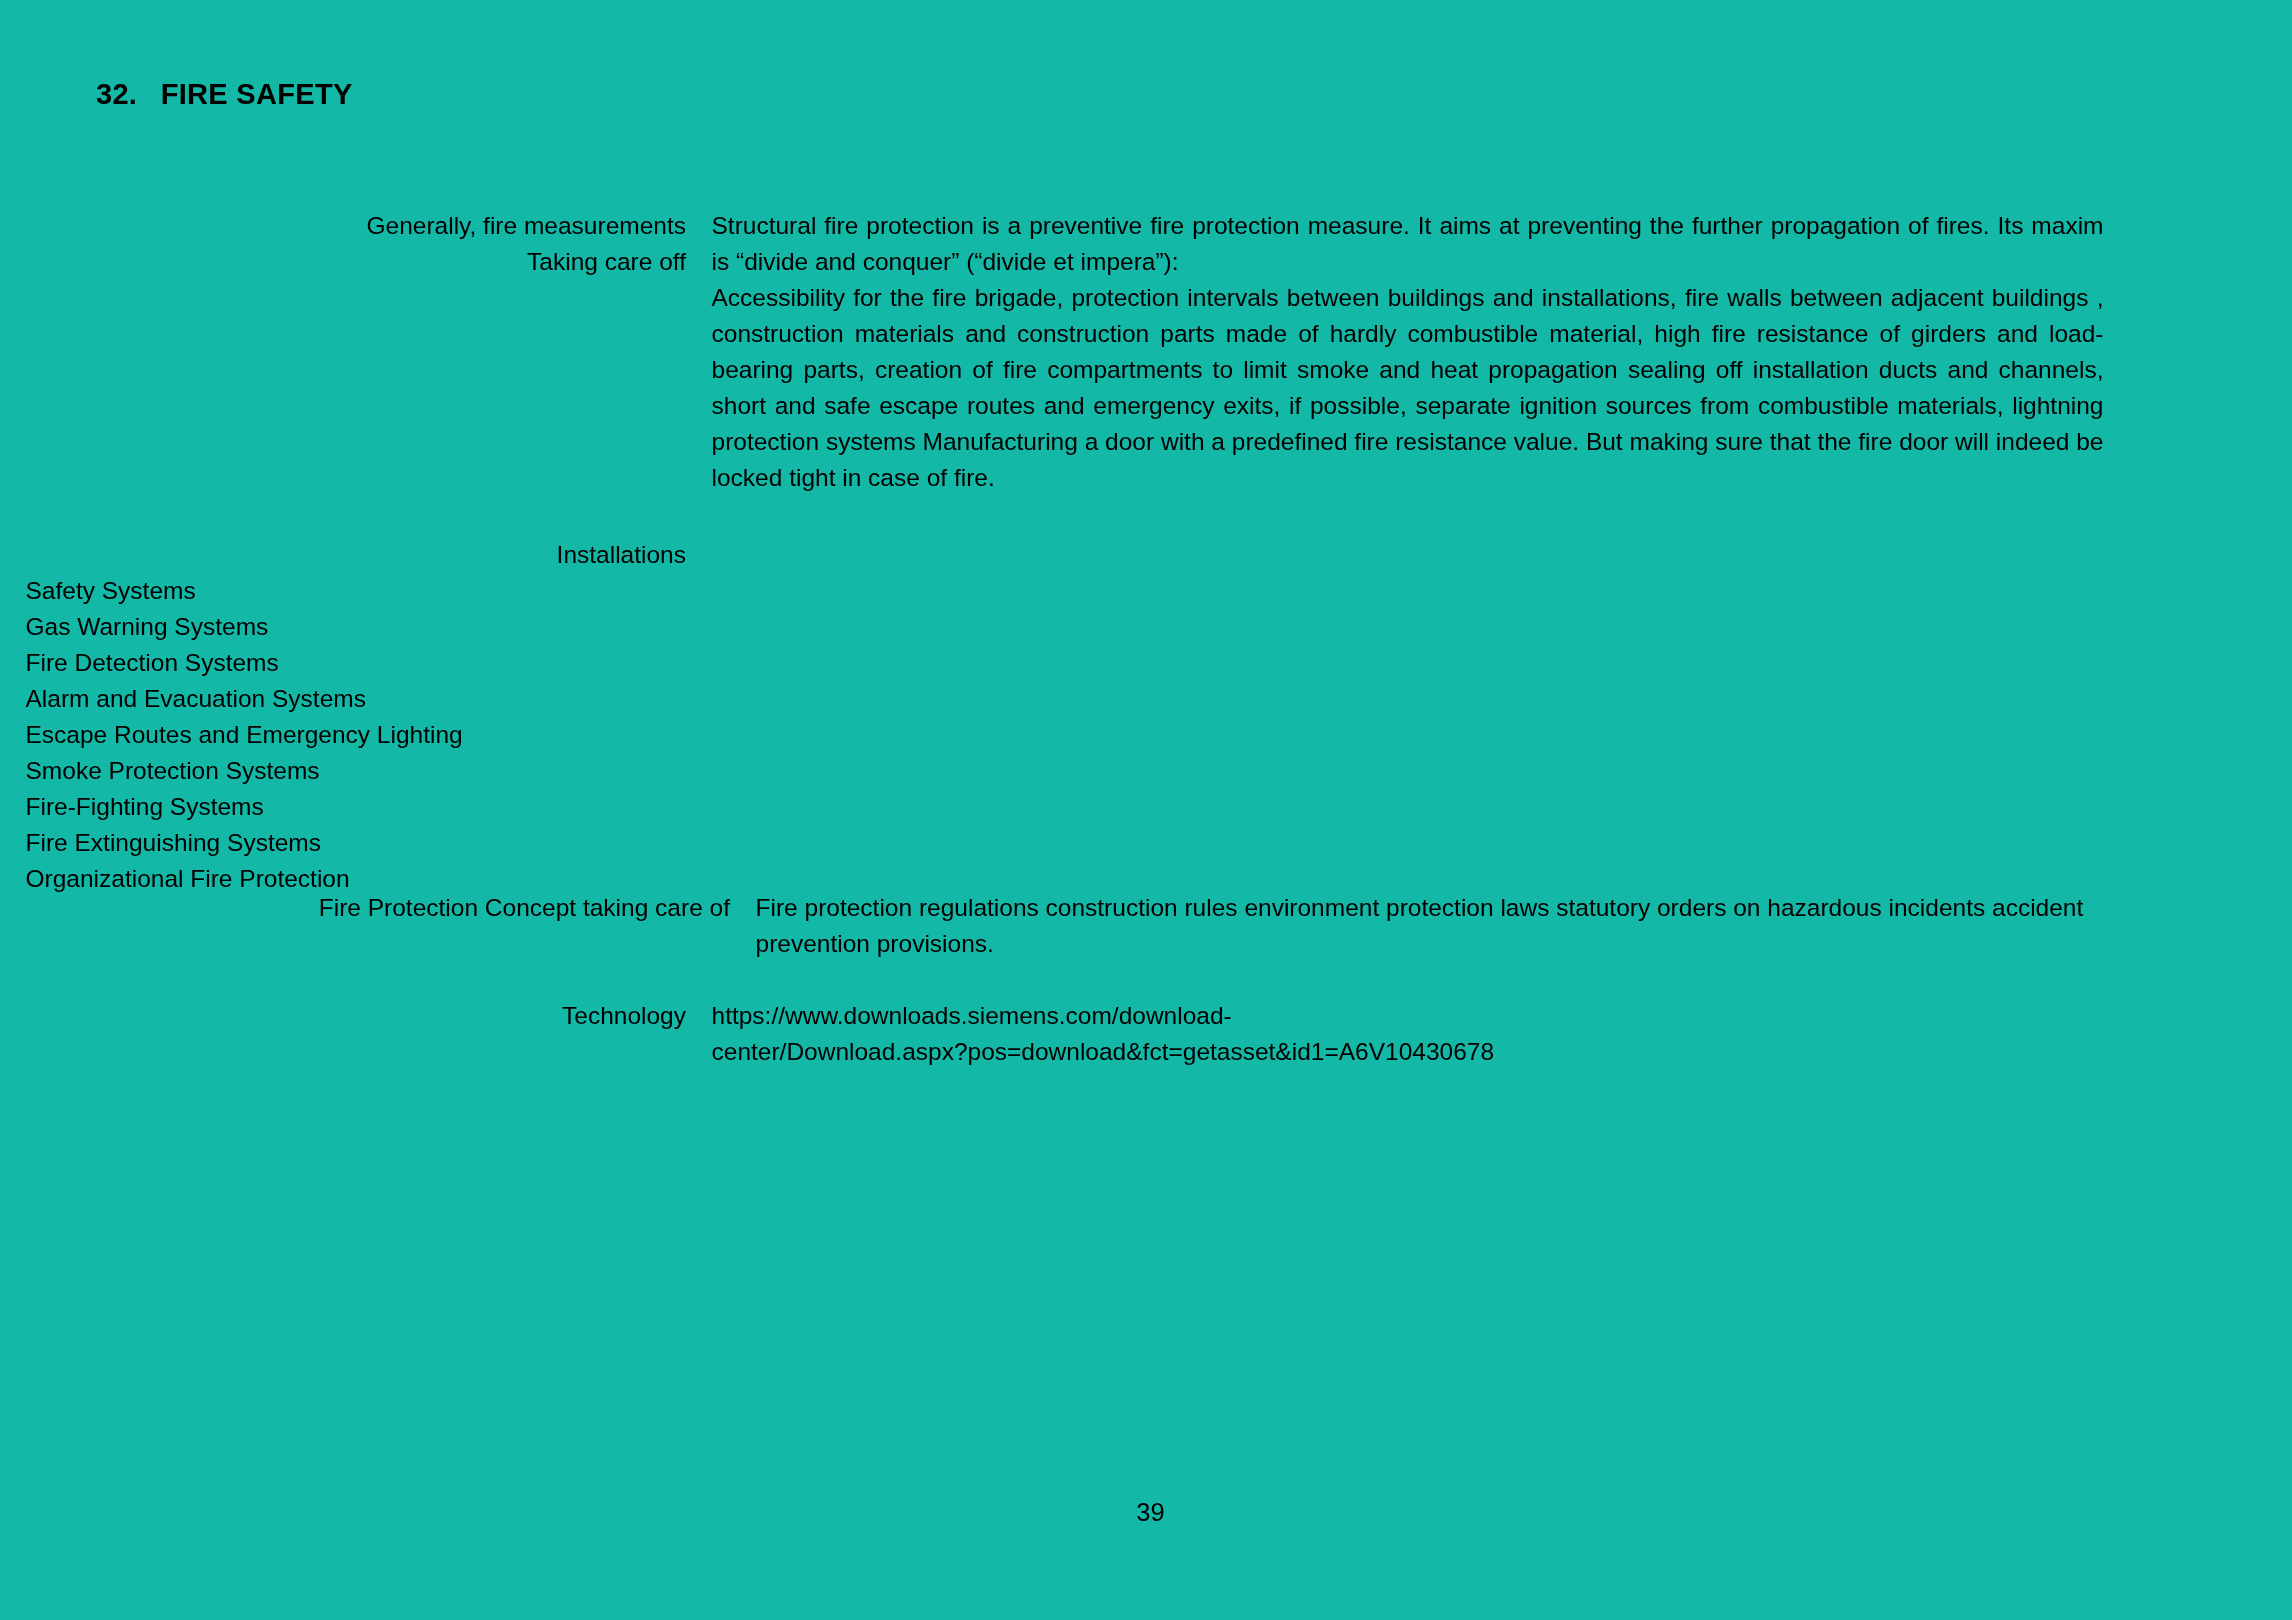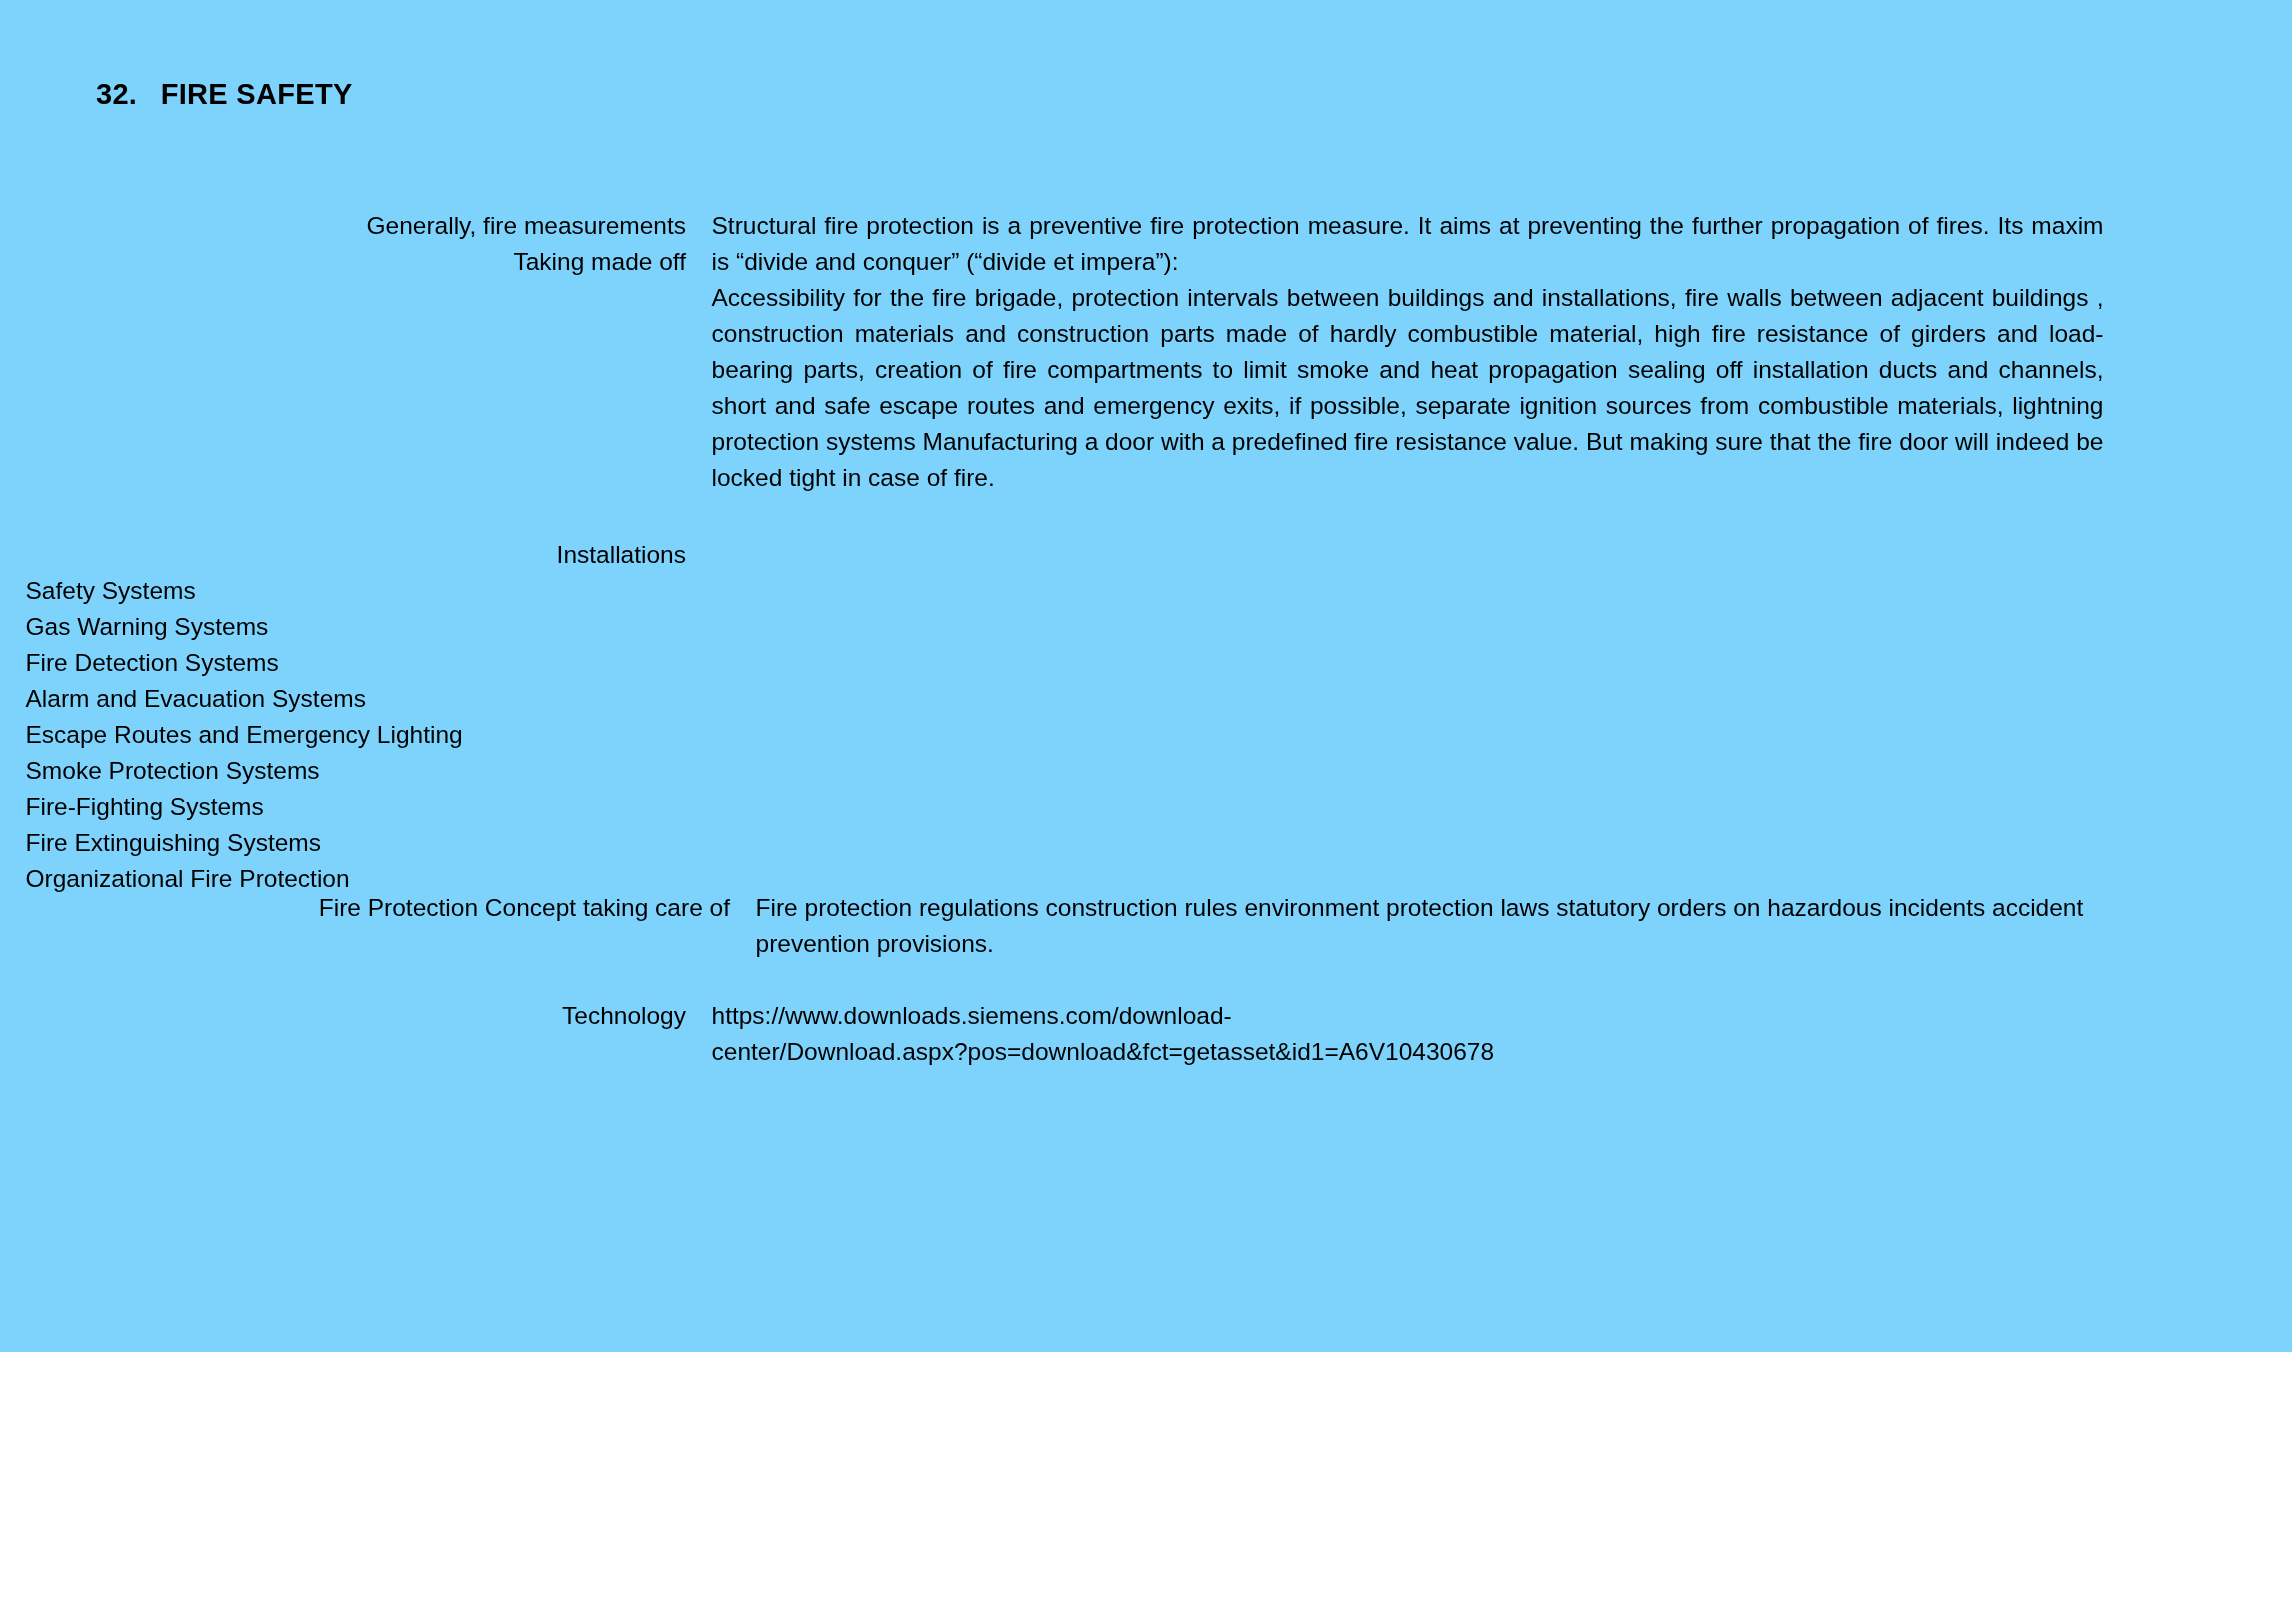--- a/index.html
+++ b/index.html
@@ -3,22 +3,22 @@
 <meta charset="utf-8">
 <style>
   html, body {
     margin: 0;
     padding: 0;
     background: #ffffff;
   }
   .page {
     position: relative;
     width: 2293px;
-    height: 1352px;
-    background: #7dd3fc;
+    height: 1620px;
+    background: #14b8a6;
     color: #000000;
     font-family: "Liberation Sans", sans-serif;
     overflow: hidden;
   }
   .doc-heading {
     position: absolute;
     left: 96px;
     top: 78px;
     display: flex;
     gap: 23.5px;
@@ -75,21 +75,21 @@
 <div class="page">
 
   <div class="doc-heading">
     <span>32.</span>
     <span>FIRE SAFETY</span>
   </div>
 
   <div class="row row-general">
     <div class="label-col">
       <div>Generally, fire measurements</div>
-      <div>Taking made off</div>
+      <div>Taking care off</div>
     </div>
     <div class="value-col justify">
       <div class="para">Structural fire protection is a preventive fire protection measure. It aims at preventing the further propagation of fires. Its maxim is “divide and conquer” (“divide et impera”):</div>
       <div class="para">Accessibility for the fire brigade, protection intervals between buildings and installations, fire walls between adjacent buildings , construction materials and construction parts made of hardly combustible material, high fire resistance of girders and load-bearing parts, creation of fire compartments to limit smoke and heat propagation sealing off installation ducts and channels, short and safe escape routes and emergency exits, if possible, separate ignition sources from combustible materials, lightning protection systems Manufacturing a door with a predefined fire resistance value. But making sure that the fire door will indeed be locked tight in case of fire.</div>
     </div>
   </div>
 
   <div class="row row-installations">
     <div class="label-col">Installations</div>
     <div class="value-col">

